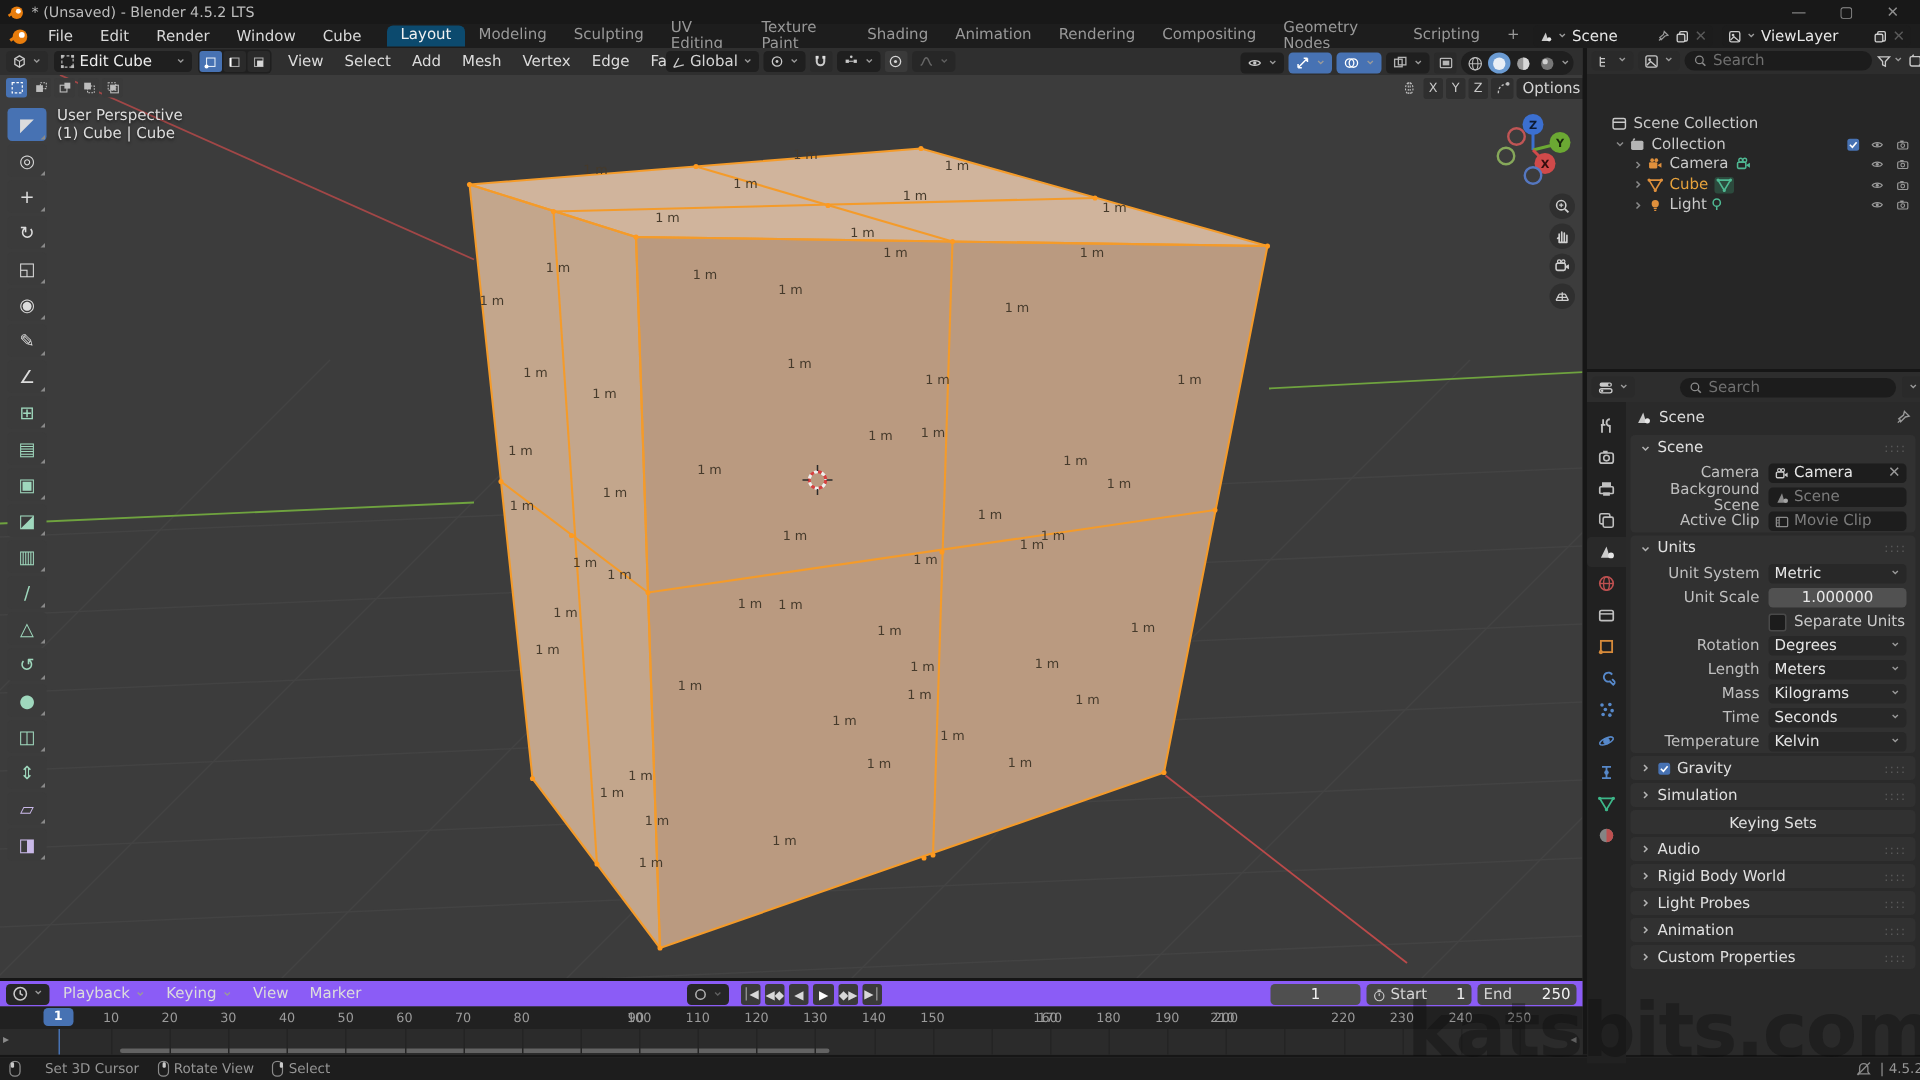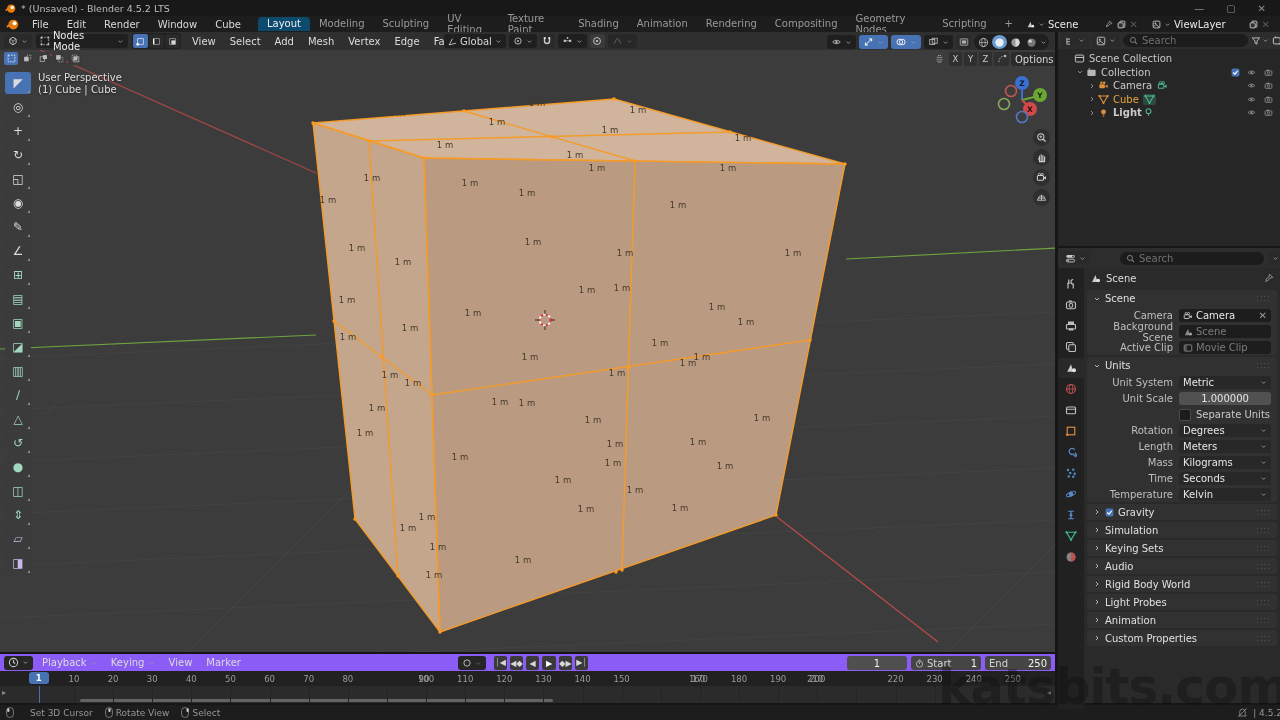--- a/index.html
+++ b/index.html
@@ -307,21 +307,21 @@
           </svg></span>
     </span>
     <span class="pill" style="width:84px;">
       <svg class="ic" width="10" height="10" viewBox="0 0 16 16">
           <rect x="2" y="2" width="12" height="12" fill="none" stroke="#bdbdbd" stroke-width="1.2" stroke-dasharray="3 2"></rect>
           <rect x="1" y="1" width="3" height="3" fill="#bdbdbd"></rect>
           <rect x="12" y="1" width="3" height="3" fill="#bdbdbd"></rect>
           <rect x="1" y="12" width="3" height="3" fill="#bdbdbd"></rect>
           <rect x="12" y="12" width="3" height="3" fill="#bdbdbd"></rect>
         </svg>
-      <span style="color:#ececec;">Nodes Mode</span>
+      <span style="color:#ececec;">Edit Cube</span>
       <span id="chv-mode" style="margin-left:auto;"><svg class="ic chev" width="7" height="7" viewBox="0 0 16 16">
             <path d="M4 6 l4 4 4 -4" fill="none" stroke="#9a9a9a" stroke-width="2"></path>
           </svg></span>
     </span>
     <span class="row" style="gap:1px;background:#1f1f1f;border-radius:3px;padding:1px;">
       <span class="mbtn on">
           <svg class="ic" width="9" height="9" viewBox="0 0 16 16">
             <rect x="3" y="3" width="10" height="10" fill="none" stroke="#dfe9f5" stroke-width="1.3"></rect>
             <circle cx="3" cy="13" r="2.4" fill="#fff"></circle>
           </svg>
@@ -714,21 +714,21 @@
     <span>
         <svg class="ic" width="11" height="11" viewBox="0 0 16 16">
           <rect x="2" y="4" width="10" height="9" rx="1.5" fill="none" stroke="#c9c9c9" stroke-width="1.4"></rect>
           <line x1="4" y1="4" x2="5.5" y2="2" stroke="#c9c9c9" stroke-width="1.4"></line>
           <line x1="13" y1="10" x2="13" y2="15" stroke="#c9c9c9" stroke-width="1.6"></line>
           <line x1="10.5" y1="12.5" x2="15.5" y2="12.5" stroke="#c9c9c9" stroke-width="1.6"></line>
         </svg>
       </span>
   </div>
   <div id="outliner-body" class="abs outliner" style="z-index:10;padding-top:3px;">
-      <div class="ol-row" style="padding-left:6px;">
+      <div class="ol-row" style="padding-left:6px;margin-top:24px;">
         <span style="width:10px;display:flex;"></span>
         <span style="display:flex;margin-right:4px;">
           <svg class="ic" width="11" height="11" viewBox="0 0 16 16">
             <rect x="2" y="3" width="12" height="10" rx="1.5" fill="none" stroke="#c9c9c9" stroke-width="1.4"></rect>
             <line x1="2" y1="6.5" x2="14" y2="6.5" stroke="#c9c9c9" stroke-width="1.4"></line>
           </svg>
         </span>
         <span style="color:#c9c9c9;margin-right:4px;">Scene Collection</span>
         <span style="margin-left:auto;display:flex;gap:6px;padding-right:6px;"></span>
       </div>
@@ -850,21 +850,21 @@
           <svg class="ic" width="8" height="8" viewBox="0 0 16 16">
             <path d="M6 4 l4 4 -4 4" fill="none" stroke="#8a8a8a" stroke-width="2"></path>
           </svg>
         </span>
         <span style="display:flex;margin-right:4px;">
           <svg class="ic" width="11" height="11" viewBox="0 0 16 16">
             <circle cx="8" cy="7" r="3.5" fill="#e0903c"></circle>
             <path d="M6.5 11.5 h3 M7 13.5 h2" stroke="#e0903c" stroke-width="1.3"></path>
           </svg>
         </span>
-        <span style="color:#c9c9c9;margin-right:0;font-weight:bold;">Light</span>
+        <span style="color:#c9c9c9;margin-right:0;">Light</span>
         <span style="display:flex;padding:0 1px;">
           <svg class="ic" width="11" height="11" viewBox="0 0 16 16">
             <circle cx="8" cy="6" r="3.5" fill="none" stroke="#4fb892" stroke-width="1.5"></circle>
             <line x1="8" y1="9.5" x2="8" y2="13" stroke="#4fb892" stroke-width="1.5"></line>
           </svg>
         </span>
         <span style="margin-left:auto;display:flex;gap:6px;padding-right:6px;">
           <span style="display:flex;">
             <svg class="ic" width="11" height="9" viewBox="0 0 16 16">
               <path d="M2 8 C4 4.5 12 4.5 14 8 C12 11.5 4 11.5 2 8 Z" fill="none" stroke="#9a9a9a" stroke-width="1.4"></path>
@@ -1160,21 +1160,21 @@
         <div class="panel" style="height:16px;">
           <div class="panel-h" style="height:16px;">
             <svg class="ic" width="8" height="8" viewBox="0 0 16 16">
               <path d="M6 4 l4 4 -4 4" fill="none" stroke="#b5b5b5" stroke-width="2"></path>
             </svg>
             <span>Simulation</span>
             <span class="dots">::::</span>
           </div>
         </div>
         <div class="panel" style="height:16px;">
-          <div class="panel-h" style="height:16px;">
+          <div class="panel-h" style="height:16px;flex-direction:column;">
             <svg class="ic" width="8" height="8" viewBox="0 0 16 16">
               <path d="M6 4 l4 4 -4 4" fill="none" stroke="#b5b5b5" stroke-width="2"></path>
             </svg>
             <span>Keying Sets</span>
             <span class="dots">::::</span>
           </div>
         </div>
         <div class="panel" style="height:16px;">
           <div class="panel-h" style="height:16px;">
             <svg class="ic" width="8" height="8" viewBox="0 0 16 16">

